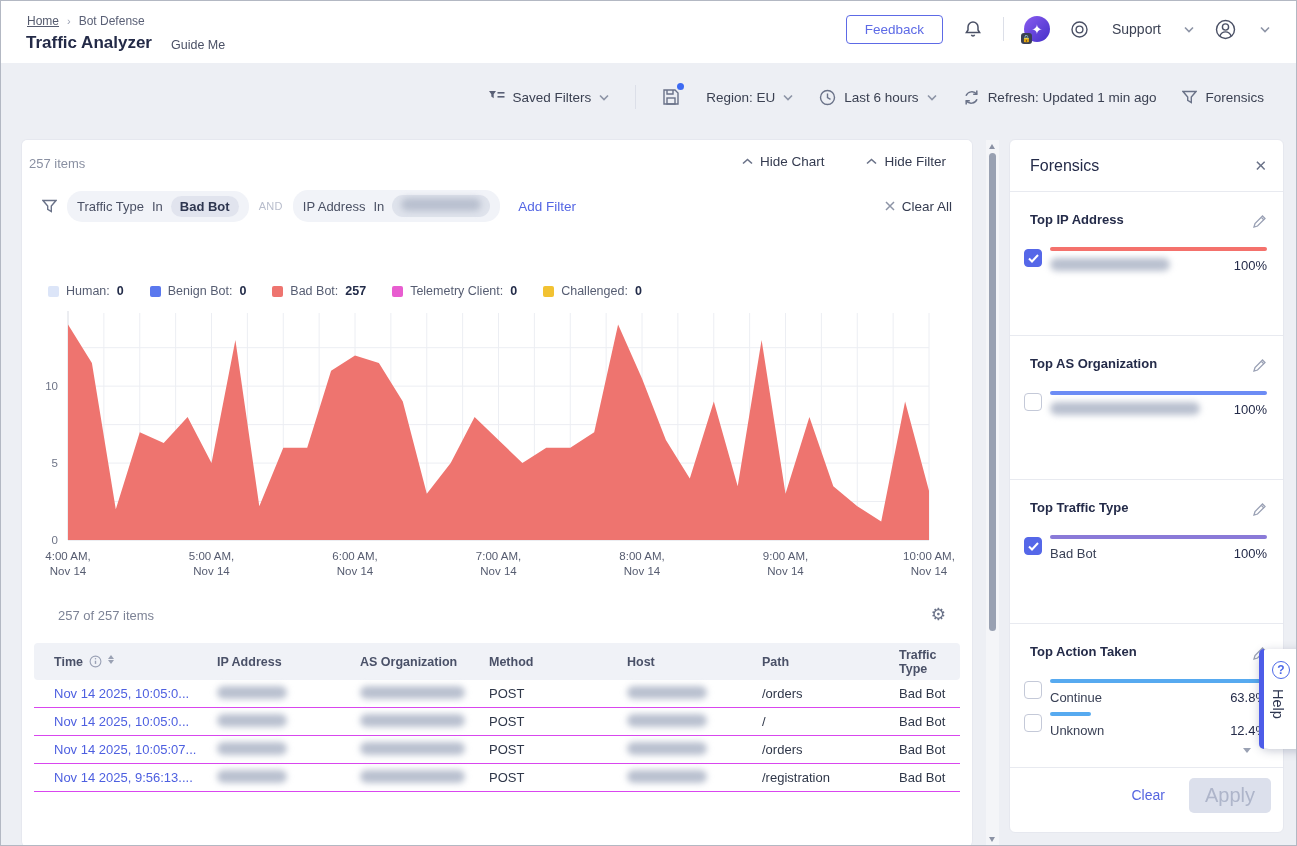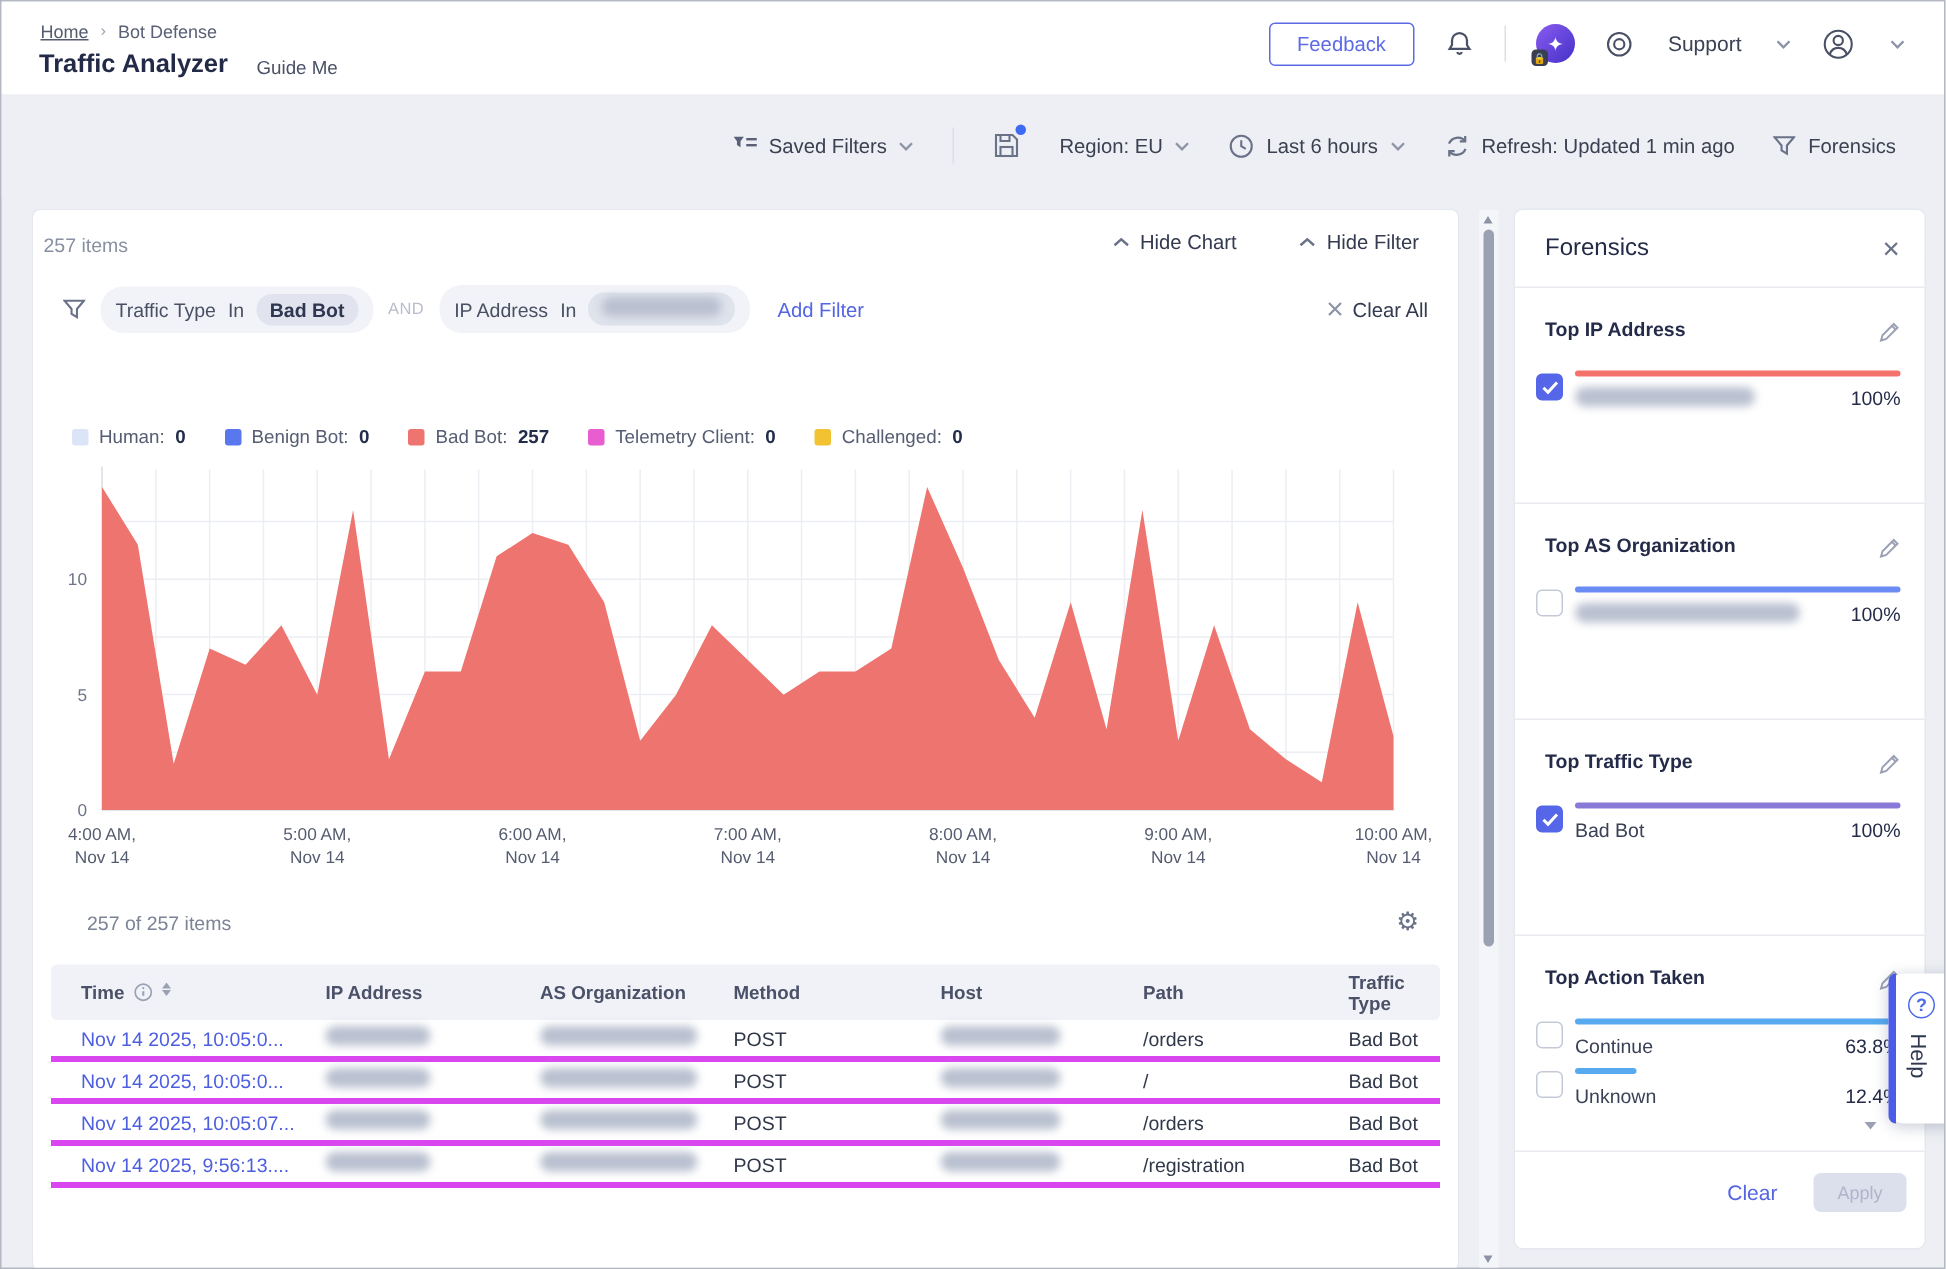--- a/index.html
+++ b/index.html
@@ -54,21 +54,21 @@
   .swatch{width:11px;height:11px;border-radius:2px;display:inline-block}
   .legend-count{font-weight:700;color:#232c49}
   .chart-wrap{position:absolute;left:0;top:162px;width:952px;height:285px}
   .table-count{position:absolute;left:36px;top:468px;font-size:13px;color:#7d8396}
   .gear{position:absolute;right:26px;top:464px;font-size:17px;color:#6a7288;cursor:pointer}
   .tbl{position:absolute;left:12px;right:12px;top:503px}
   .tbl-head{display:grid;grid-template-columns:163px 143px 129px 138px 135px 137px auto;
     background:#f0f2f7;border-radius:4px;height:37px;align-items:center;padding-left:20px;
     font-size:12.5px;font-weight:700;color:#4a5168}
   .tbl-row{display:grid;grid-template-columns:163px 143px 129px 138px 135px 137px auto;
-    height:28px;align-items:center;padding-left:20px;border-bottom:4px solid #d946ef;font-size:13px;color:#2f3749;cursor:pointer}
+    height:28px;align-items:center;padding-left:20px;border-bottom:1px solid #d946ef;font-size:13px;color:#2f3749;cursor:pointer}
   .time-link{color:#4d5fe0;cursor:pointer}
   .th-time{display:flex;gap:6px}
   .sort{display:flex;flex-direction:column;gap:1px;cursor:pointer}
   .sort i{display:block;width:0;height:0;border-left:3.5px solid transparent;border-right:3.5px solid transparent}
   .sort .up{border-bottom:4px solid #9aa1b3}.sort .dn{border-top:4px solid #9aa1b3}
   
   .blur-blob{height:13px;border-radius:7px;background:#b9c0cf;filter:blur(3px);display:inline-block}.w70{width:70px}.w80{width:80px}.w105{width:105px}.w120{width:120px}.w150{width:150px}
   
   .scrollbar{position:absolute;left:985px;top:139px;width:13px;height:706px;background:#f4f5f8}
   .sb-thumb{position:absolute;left:3px;top:13px;width:7px;height:478px;background:#99a1b2;border-radius:4px;cursor:grab}
@@ -91,21 +91,21 @@
   .cbx svg{display:none}
   .cbx.checked{background:#5567e8;border-color:#5567e8}
   .cbx.checked svg{display:block}
   .f-bar{position:absolute;left:26px;right:0;top:0;height:4px;border-radius:2px;background:#ccc}
   .f-label{position:absolute;left:26px;top:11px;font-size:13px;color:#3a4156;white-space:nowrap}
   .f-pct{position:absolute;right:0;top:11px;font-size:13px;color:#242b49}
   .f-scroll-hint{position:absolute;right:32px;bottom:14px;width:0;height:0;
     border-left:4px solid transparent;border-right:4px solid transparent;border-top:5px solid #9aa1b3}
   .f-footer{height:54px;display:flex;align-items:center;justify-content:flex-end;gap:24px;padding:0 12px}
   .clear-btn{color:#5565e0;font-size:14px;background:none;border:none;cursor:pointer;font-family:inherit}
-  .apply-btn{background:#dce0ec;color:#aeb5ca;font-size:12px;border:none;border-radius:5px;
+  .apply-btn{background:#dce0ec;color:#aeb5ca;font-size:20px;border:none;border-radius:5px;
     padding:6px 16px;font-family:inherit;cursor:not-allowed}
   
   .help-tab{position:absolute;left:1258px;top:648px;width:46px;height:100px;background:#fff;
     border-radius:10px 0 0 10px;box-shadow:0 2px 10px rgba(40,50,90,.25);cursor:pointer}
   .help-bar{position:absolute;left:0;top:0;width:5px;height:100%;background:#4d5ce8;border-radius:10px 0 0 10px}
   .help-q{position:absolute;left:13px;top:12px;width:18px;height:18px;border:1.6px solid #4d6ae8;border-radius:50%;
     color:#4d6ae8;font-size:12px;font-weight:700;display:flex;align-items:center;justify-content:center}
   .help-text{position:absolute;left:11px;top:40px;writing-mode:vertical-rl;font-size:14.5px;color:#2e3650}
   svg.ic{display:block}
 </style>

